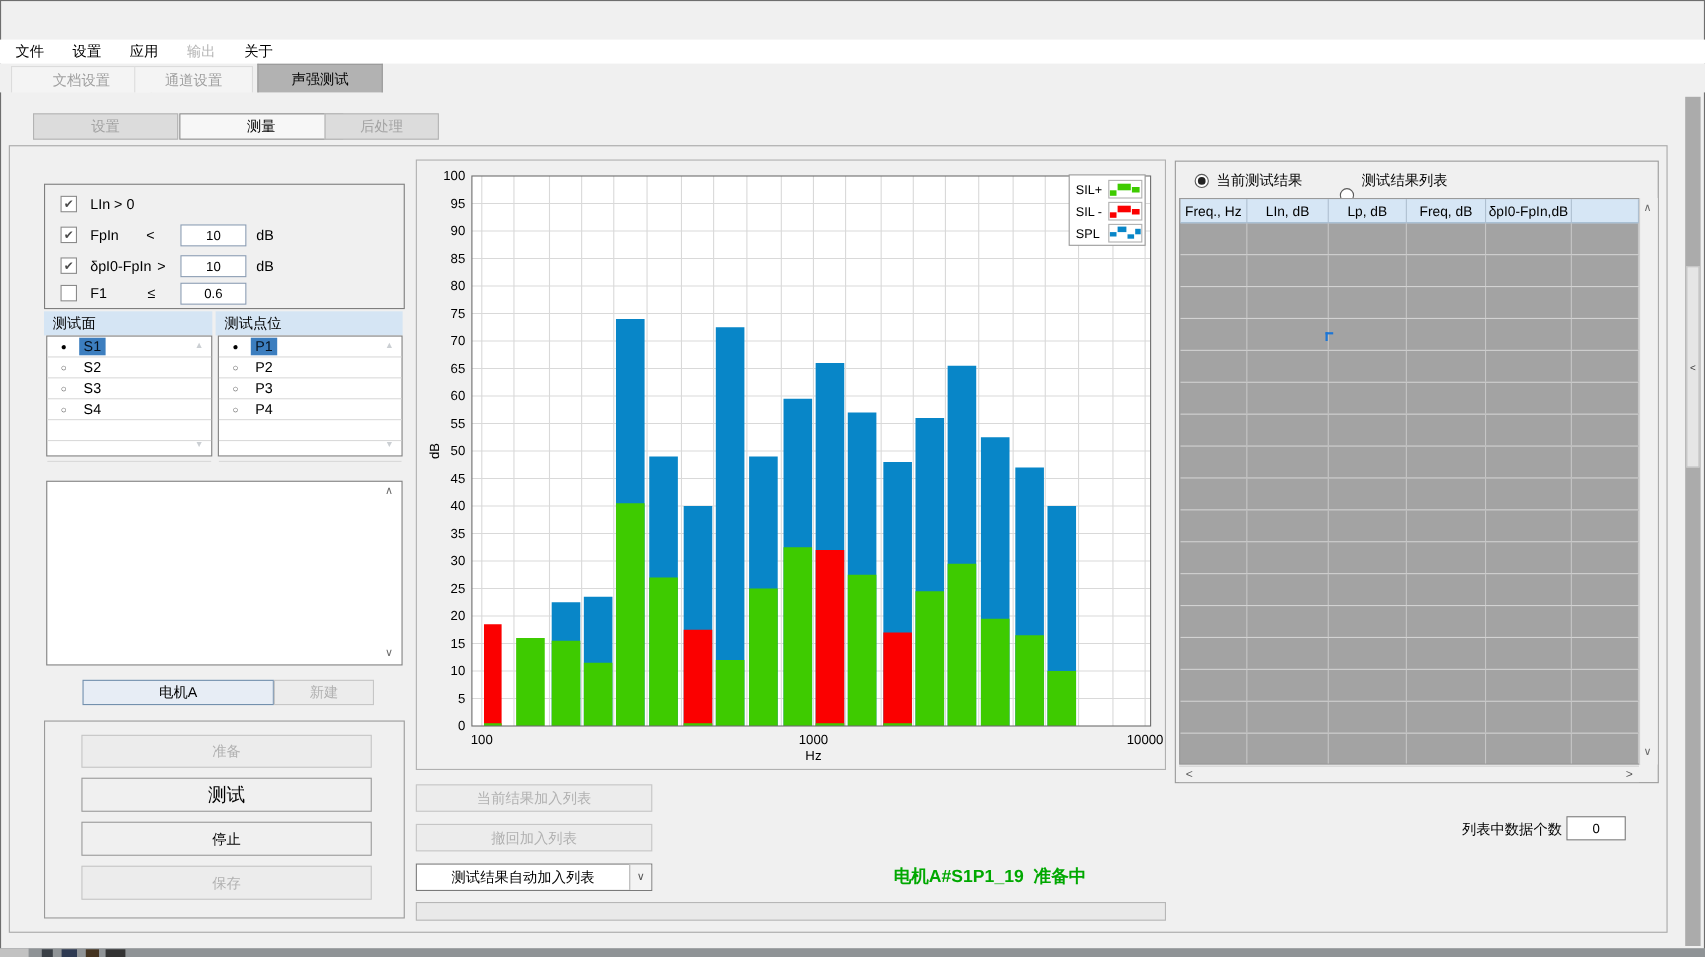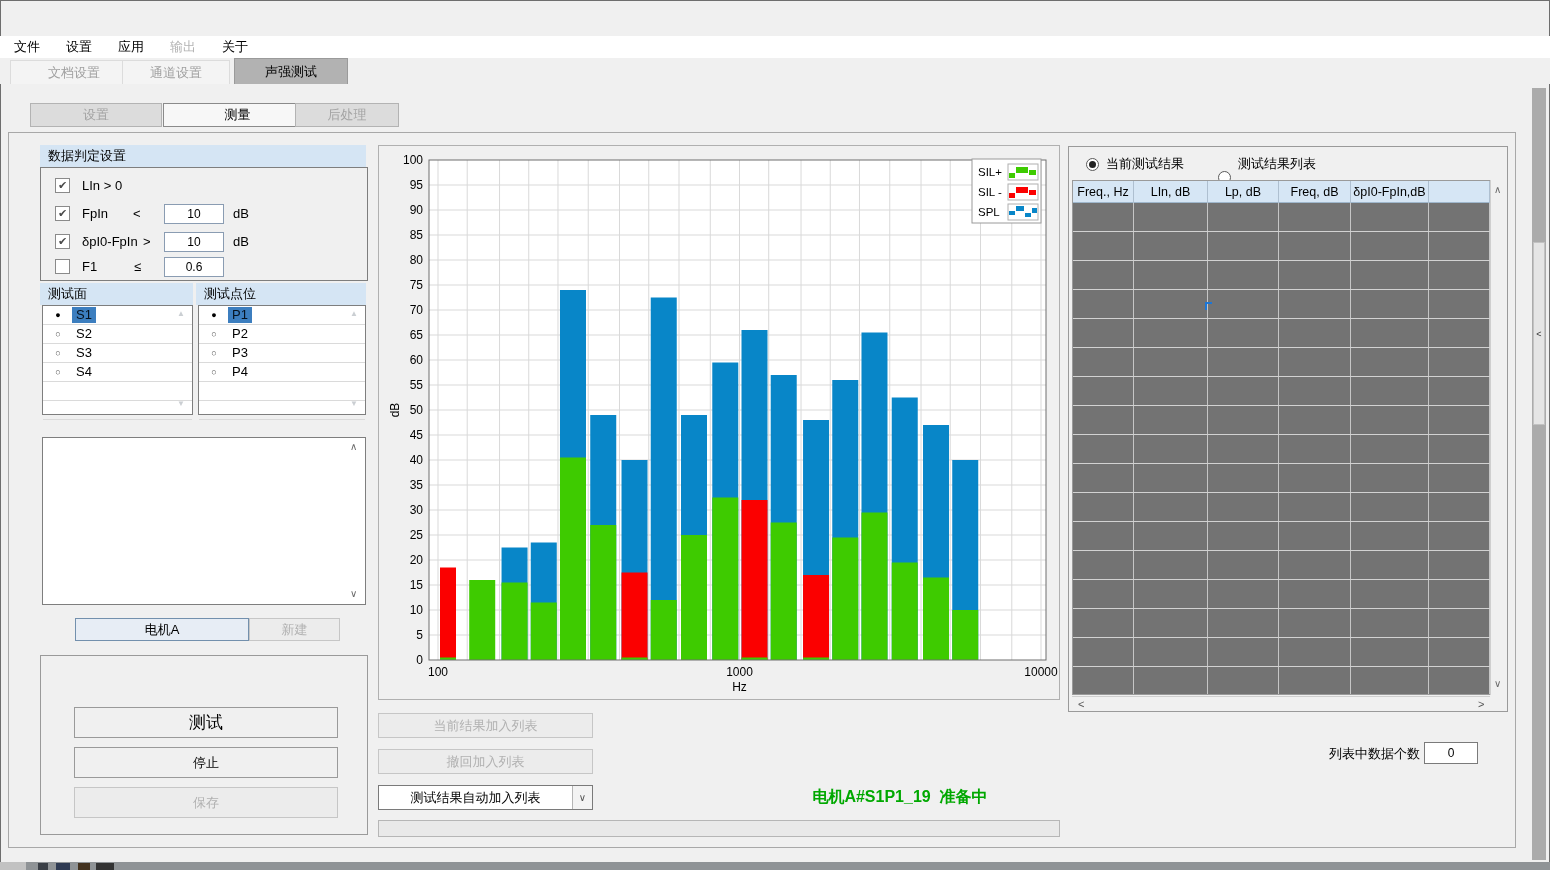--- a/index.html
+++ b/index.html
@@ -43,21 +43,21 @@
   .sarrow{position:absolute;font-size:8px;color:#cbcfd3;}
   .sarrow2{position:absolute;font-size:10px;color:#6a6a6a;}
   .btn{display:flex;align-items:center;justify-content:center;background:#f0f0f0;border:1px solid #9a9a9a;box-sizing:border-box;color:#000;}
   .btn.lite{background:#fdfdfd;border:1px solid #6f6f6f;}
   .btn.dis{background:#ececec;border:1px solid #c6c6c6;color:#b1b1b1;}
   .btn.motor{background:#e7edf5;border:1px solid #7390ad;}
   .groupbox{border:1px solid #9a9a9a;box-sizing:border-box;}
   
   .radio{width:13px;height:13px;border-radius:50%;background:#fff;border:1px solid #5a5a5a;box-sizing:border-box;position:relative;}
   .radio.on::after{content:"";position:absolute;left:2px;top:2px;width:7px;height:7px;border-radius:50%;background:#222;}
-  .tbl{border:1px solid #9a9a9a;box-sizing:border-box;background:#737373;overflow:hidden;}
+  .tbl{border:1px solid #9a9a9a;box-sizing:border-box;background:#a3a3a3;overflow:hidden;}
   .tbl-hrow{display:flex;background:#d6e6f5;border-bottom:1px solid #9fb7cc;box-sizing:border-box;height:22px;}
   .tbl-hcell{display:flex;align-items:center;justify-content:center;font-size:12.5px;border-right:1px solid #aebfd0;box-sizing:border-box;height:22px;}
   .tbl-row{display:flex;height:29px;box-sizing:border-box;border-bottom:1px solid #d2d2d2;}
   .tbl-cell{border-right:1px solid #c6c6c6;box-sizing:border-box;height:100%;}
   .scroll-v{background:#f0f0f0;border-left:1px solid #cfcfcf;box-sizing:border-box;}
   .scroll-h{background:#f0f0f0;border-top:1px solid #cfcfcf;box-sizing:border-box;}
   .status-text{font-weight:bold;font-size:16px;white-space:pre;text-align:center;}
   .dropdown{background:#fff;border:1px solid #7a7a7a;box-sizing:border-box;display:flex;align-items:center;}
   .dd-text{flex:1;text-align:center;}
   .dd-btn{width:19px;height:100%;background:#f3f3f3;border-left:1px solid #b5b5b5;display:flex;align-items:center;justify-content:center;font-size:10px;color:#555;}
@@ -85,21 +85,20 @@
       <div class="tab" style="left: 122px; width: 108px;">通道设置</div>
       <div class="tab active" style="left: 234px; width: 114px;">声强测试</div>
     </div>
 
   <div class="abs main-frame"></div>
 
   <div class="abs subtab" style="left:30px;width:132px;">设置</div>
   <div class="abs subtab active" style="left:163px;width:149px;">测量</div>
   <div class="abs subtab" style="left:295px;width:104px;">后处理</div>
 
-  <div class="abs blue-hdr" style="left:40px;top:145px;width:326px;height:22px;">数据判定设置</div>
   <div class="abs panelbox" style="left:40px;top:167px;width:328px;height:114px;"></div>
 
   <div class="abs chk" style="left:55px;top:178px;">✔</div>
   <div class="abs lbl" style="left:82px;top:176px;height:18px;">LIn &gt; 0</div>
 
   <div class="abs chk" style="left:55px;top:206px;">✔</div>
   <div class="abs lbl" style="left:82px;top:204px;height:18px;">FpIn</div>
   <div class="abs lbl" style="left:133px;top:204px;height:18px;">&lt;</div>
   <div class="abs field" style="left:164px;top:204px;width:60px;height:20px;">10</div>
   <div class="abs lbl" style="left:233px;top:204px;height:18px;">dB</div>
@@ -165,20 +164,21 @@
   <div class="abs sarrow" style="left:350px;top:399px;">▼</div>
 
   <div class="abs whitebox" style="left:42px;top:437px;width:324px;height:168px;"></div>
   <div class="abs sarrow2" style="left:350px;top:441px;">∧</div>
   <div class="abs sarrow2" style="left:350px;top:588px;">∨</div>
 
   <div class="abs btn motor" style="left:75px;top:618px;width:174px;height:23px;">电机A</div>
   <div class="abs btn dis" style="left:249px;top:618px;width:91px;height:23px;">新建</div>
 
   <div class="abs groupbox" style="left:40px;top:655px;width:328px;height:180px;"></div>
+  <div class="abs btn dis" style="left:74px;top:668px;width:264px;height:30px;">准备</div>
   <div class="abs btn" style="left:74px;top:707px;width:264px;height:31px;font-size:17px;">测试</div>
   <div class="abs btn" style="left:74px;top:747px;width:264px;height:31px;">停止</div>
   <div class="abs btn dis" style="left:74px;top:787px;width:264px;height:31px;">保存</div>
 
   <div class="abs" style="left:378px;top:145px;width:682px;height:555px;background:#f0f0f0;border:1px solid #b0b0b0;box-sizing:border-box;">
     <svg id="chart-svg" width="680" height="553">
         <rect x="50" y="14" width="617" height="500" fill="#ffffff"></rect>
         <text x="44" y="518" text-anchor="end" font-size="12" fill="#000" font-family="Liberation Sans, DejaVu Sans, sans-serif">0</text>
         <line x1="50" y1="489" x2="667" y2="489" stroke="#d9d9d9" stroke-width="1"></line>
         <text x="44" y="493" text-anchor="end" font-size="12" fill="#000" font-family="Liberation Sans, DejaVu Sans, sans-serif">5</text>

